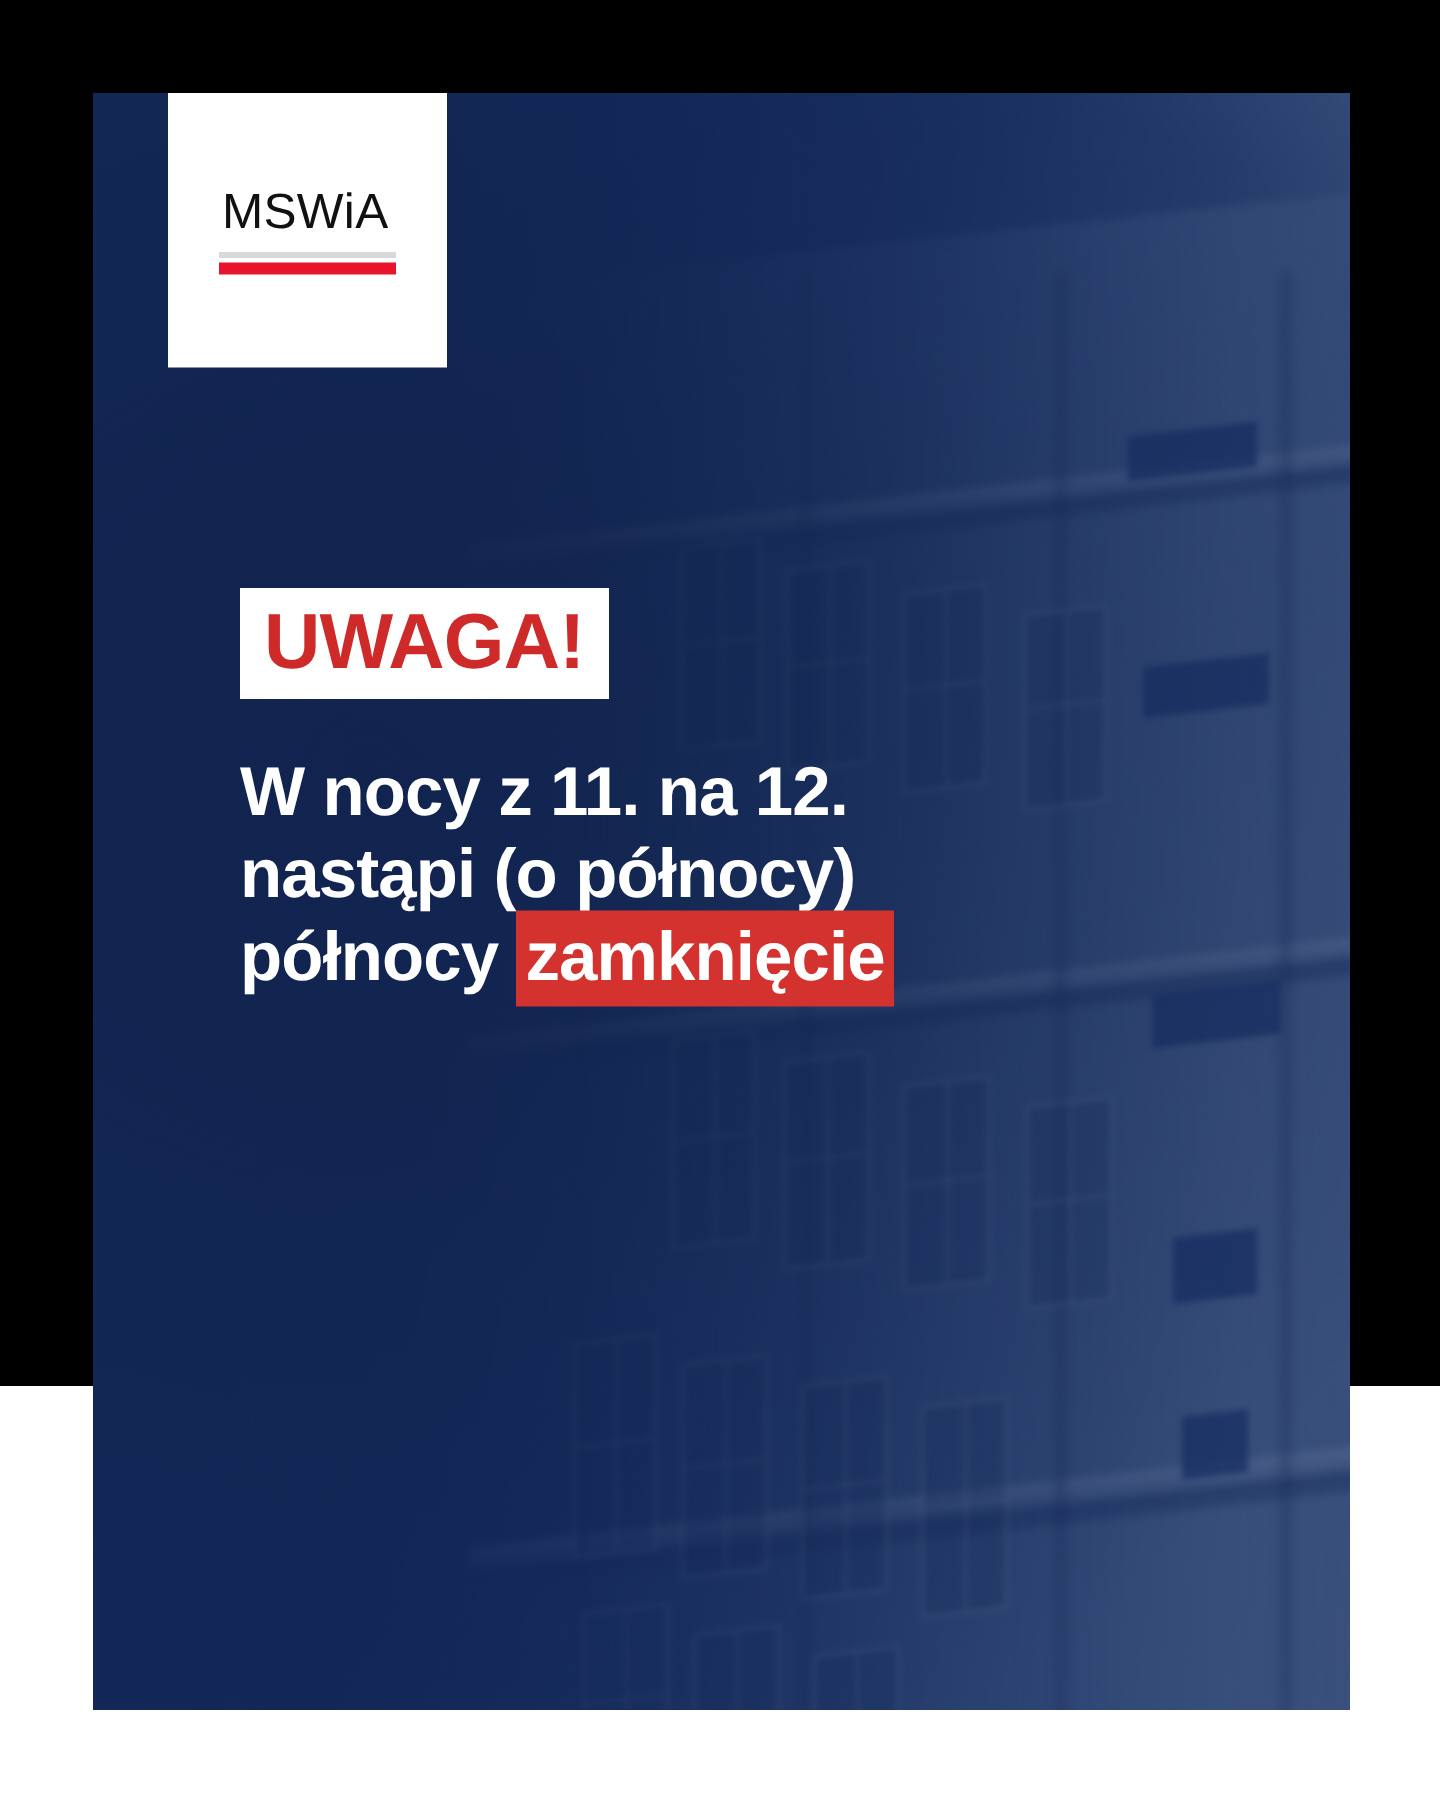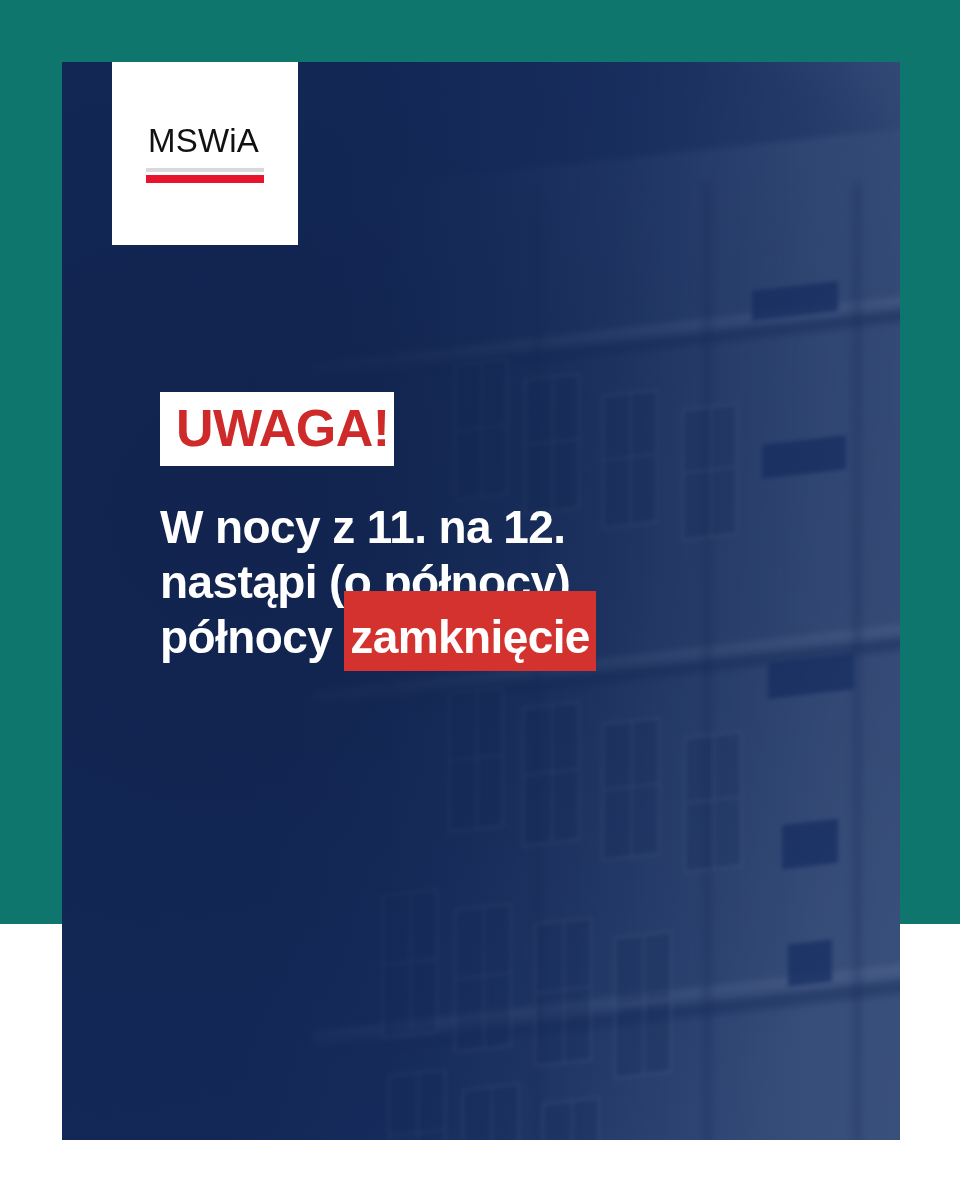--- a/index.html
+++ b/index.html
@@ -14,21 +14,21 @@
     overflow: hidden;
     font-family: "Liberation Sans", sans-serif;
     -webkit-font-smoothing: antialiased;
   }
 
   
   .page {
     position: relative;
     width: 960px;
     height: 924px;
-    background: #0f766e;
+    background: #000000;
   }
 
   
   .poster {
     position: absolute;
     left: 62px;
     top: 62px;
     width: 838px;
     height: 1078px;
     background: #152a5c;
@@ -222,37 +222,37 @@
 
   .kicker-wrap { display: block; margin-bottom: 34px; }
   .kicker {
     display: inline-block;
     background: #ffffff;
     color: #cf2a2a;
     font-size: 52px;
     font-weight: 700;
     letter-spacing: -0.5px;
     line-height: 1.0;
-    padding: 10px 4px 12px 16px;
+    padding: 10px 16px 12px 16px;
   }
 
   .headline {
     font-size: 46px;
     font-weight: 700;
     color: #ffffff;
     line-height: 1.20;
     letter-spacing: -0.6px;
     margin: 0;
   }
   .headline .hl {
     background: #d3322f;
     color: #ffffff;
     box-decoration-break: clone;
     -webkit-box-decoration-break: clone;
-    padding: 20px 6px 8px 6px;
+    padding: 4px 6px 8px 6px;
   }
 
   .subline {
     margin-top: 44px;
     font-size: 30px;
     font-weight: 400;
     color: #f2f4f8;
     letter-spacing: 0.1px;
     line-height: 1.25;
   }

